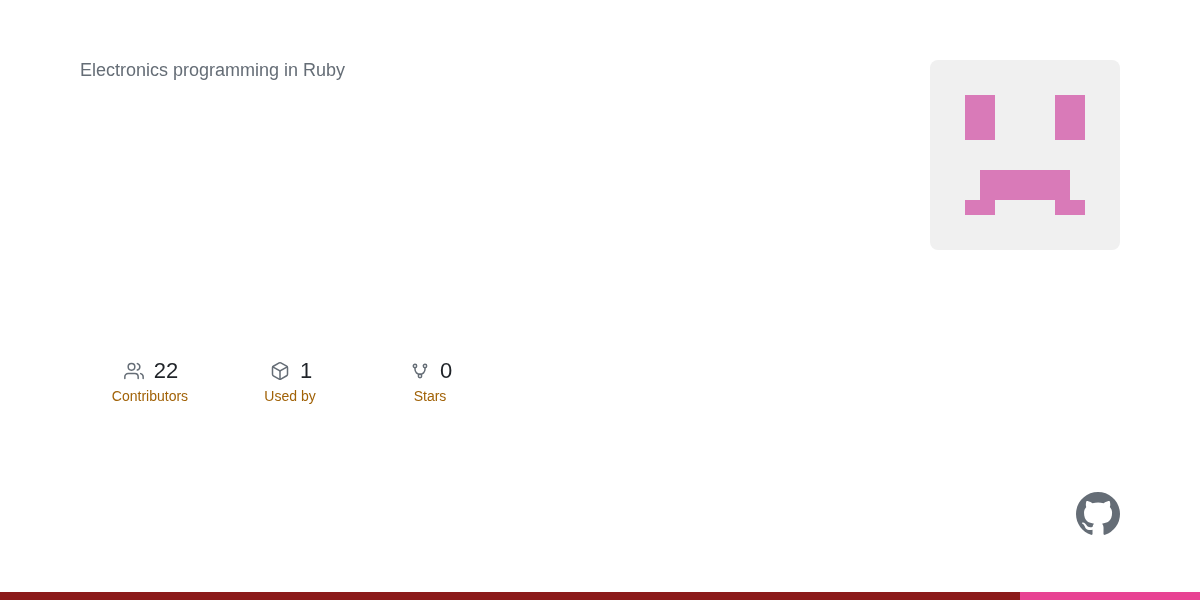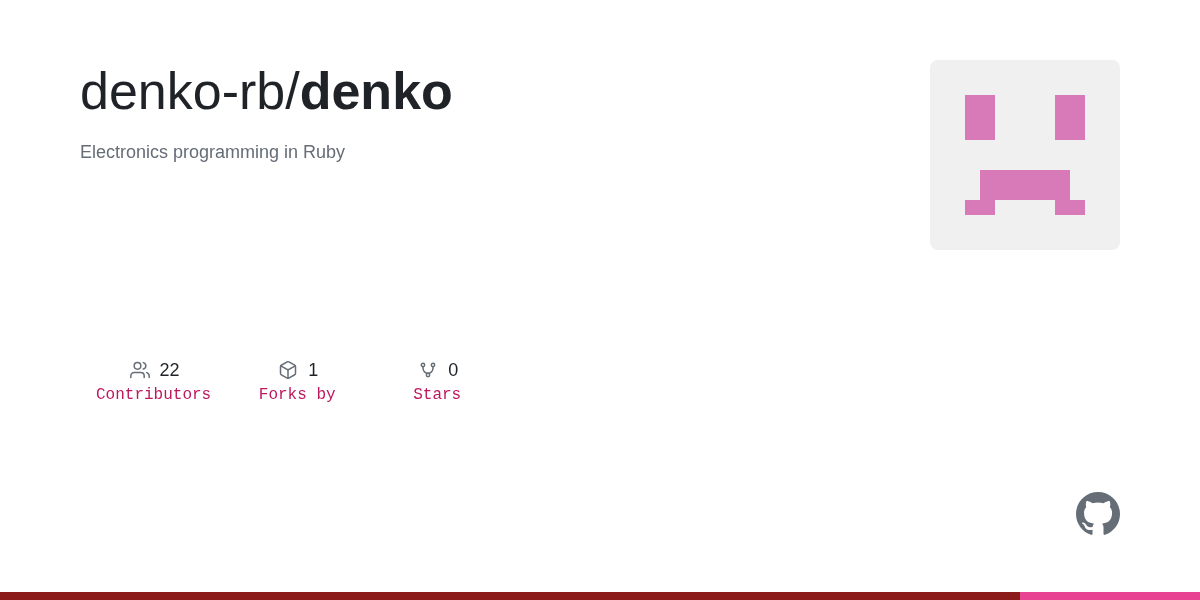--- a/index.html
+++ b/index.html
@@ -80,29 +80,28 @@
     }
 
     .stat-top {
       display: flex;
       align-items: center;
       gap: 8px;
       margin-bottom: 4px;
     }
 
     .stat-number {
-      font-size: 18px;
+      font-size: 22px;
       font-weight: 500;
       color: #1f2328;
     }
 
     .stat-label {
-      font-size: 16px;
-      color: #be185d;
-      font-family: Liberation Mono, monospace;
+      font-size: 14px;
+      color: #a16207;
     }
 
     .stat-icon {
       width: 24px;
       height: 24px;
       display: flex;
       align-items: center;
       justify-content: center;
       color: #656d76;
     }
@@ -140,23 +139,20 @@
     .pixel-logo {
       display: block;
     }
   </style>
 </head>
 <body>
 
 <div class="main-content">
   <div class="header-row">
     <div class="title-section">
-      <h1 class="repo-title">
-        <span>denko-rb/</span><strong>denko</strong>
-      </h1>
       <p class="repo-description">Electronics programming in Ruby</p>
     </div>
     <div class="repo-logo">
 
       <svg class="pixel-logo" width="150" height="150" viewBox="0 0 10 10" xmlns="http://www.w3.org/2000/svg">
 
         <rect x="1" y="1" width="2" height="3" fill="#d97ab8"></rect>
 
         <rect x="7" y="1" width="2" height="3" fill="#d97ab8"></rect>
 
@@ -190,21 +186,21 @@
       <div class="stat-top">
         <div class="stat-icon">
           <svg viewBox="0 0 24 24" xmlns="http://www.w3.org/2000/svg">
             <path d="M21 16V8a2 2 0 0 0-1-1.73l-7-4a2 2 0 0 0-2 0l-7 4A2 2 0 0 0 3 8v8a2 2 0 0 0 1 1.73l7 4a2 2 0 0 0 2 0l7-4A2 2 0 0 0 21 16z" stroke="#656d76" stroke-width="1.8" fill="none"></path>
             <polyline points="3.27 6.96 12 12.01 20.73 6.96" stroke="#656d76" stroke-width="1.8" fill="none"></polyline>
             <line x1="12" y1="22.08" x2="12" y2="12" stroke="#656d76" stroke-width="1.8"></line>
           </svg>
         </div>
         <span class="stat-number">1</span>
       </div>
-      <span class="stat-label">Forks by</span>
+      <span class="stat-label">Used by</span>
     </div>
 
 
     <div class="stat-item">
       <div class="stat-top">
         <div class="stat-icon">
           <svg viewBox="0 0 24 24" xmlns="http://www.w3.org/2000/svg">
             <circle cx="6" cy="6" r="2" stroke="#656d76" stroke-width="1.8" fill="none"></circle>
             <circle cx="18" cy="6" r="2" stroke="#656d76" stroke-width="1.8" fill="none"></circle>
             <circle cx="12" cy="18" r="2" stroke="#656d76" stroke-width="1.8" fill="none"></circle>

